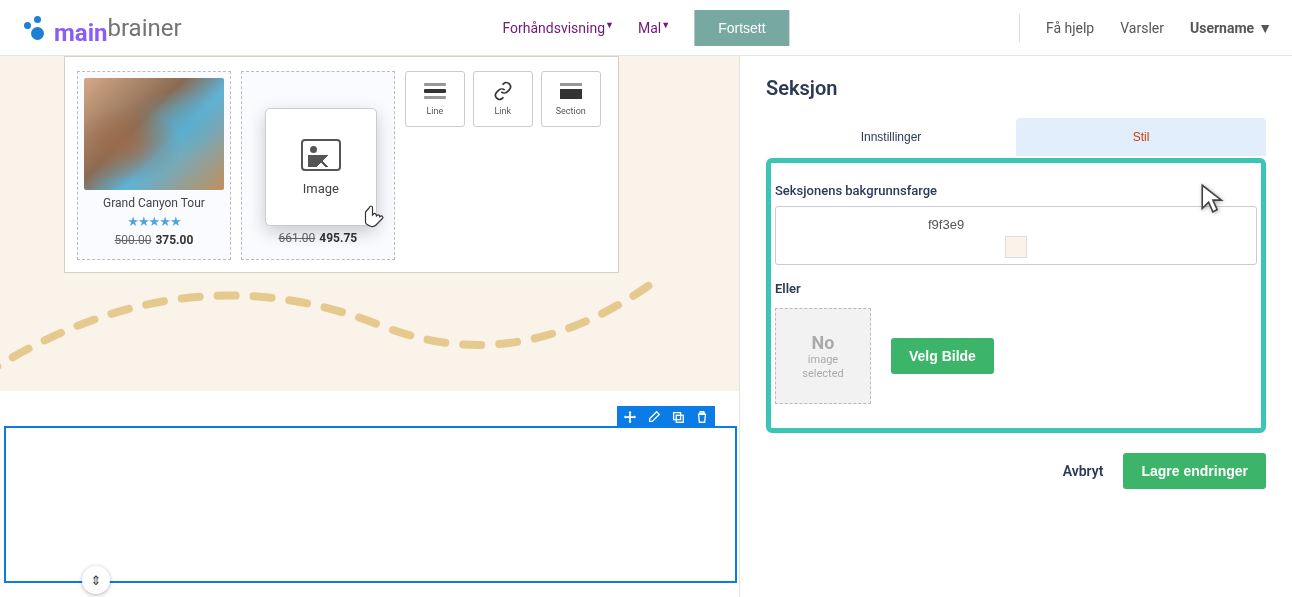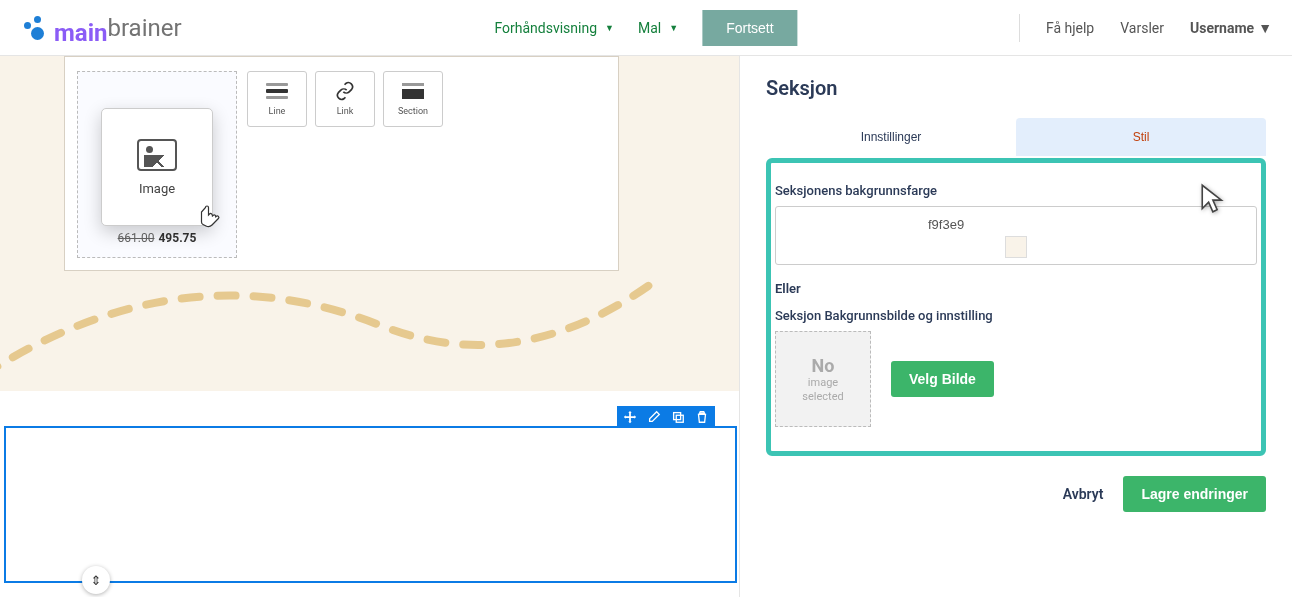--- a/index.html
+++ b/index.html
@@ -9,21 +9,21 @@
 .header { display: flex; align-items: center; justify-content: space-between; padding: 0 20px; height: 56px; border-bottom: 1px solid #e5e5e5; background: #fff; position: relative; z-index: 10; }
 .logo { display: flex; align-items: center; font-size: 24px; font-weight: 700; }
 .logo-dots { width: 28px; height: 28px; position: relative; margin-right: 6px; }
 .logo-dots span { position: absolute; border-radius: 50%; background: #1e7fd6; }
 .logo-dots .d1 { width: 7px; height: 7px; top: 2px; left: 14px; }
 .logo-dots .d2 { width: 7px; height: 7px; top: 8px; left: 4px; }
 .logo-dots .d3 { width: 13px; height: 13px; top: 13px; left: 11px; }
 .logo-main { color: #8b5cf6; margin-top: 11px; }
 .logo-brainer { color: #737373; font-weight: 400; }
 .header-center { display: flex; align-items: center; gap: 24px; position: absolute; left: 50%; transform: translateX(-50%); }
-.nav-item { color: #15803d; cursor: pointer; display: flex; align-items: center; gap: 8px; font-size: 14px; }
+.nav-item { color: #701a75; cursor: pointer; display: flex; gap: 0; font-size: 14px; }
 .nav-item .caret { font-size: 9px; }
 .btn-continue { background: #77a9a0; color: #fff; padding: 10px 24px; border: none; cursor: pointer; font-size: 14px; }
 .header-right { display: flex; align-items: center; gap: 26px; }
 .header-right .divider { width: 1px; height: 28px; background: #ddd; }
 .header-right span { color: #555; cursor: pointer; font-size: 14px; }
 .username { font-weight: 700; color: #333; display: flex; align-items: center; gap: 4px; }
 
 
 .main { display: flex; height: calc(100% - 56px); }
 .canvas-area { flex: 1; position: relative; border-right: 1px solid #e5e5e5; background: #fff; overflow: hidden; }
@@ -141,20 +141,26 @@
 
   <div class="canvas-area">
     <div class="canvas-bg"></div>
     <div class="path-deco">
       <svg viewBox="0 0 735 130">
           <path d="M -20 110 Q 180 -20 380 60 Q 520 115 660 10" stroke="#e6c98f" stroke-width="8" stroke-dasharray="18 18" fill="none" stroke-linecap="round"></path>
         </svg>
     </div>
 
     <div class="editor-section">
+      <div class="product-card">
+        <div class="product-img"></div>
+        <div class="product-title">Grand Canyon Tour</div>
+        <div class="stars">★★★★★</div>
+        <div class="price-line"><span class="price-old">500.00</span><span class="price-new">375.00</span></div>
+      </div>
 
       <div class="product-card-ghost">
         <div class="palette-tile">
           <div class="pic-icon"></div>
           <div class="lbl">Image</div>
           <div class="cursor-hand">
             <svg width="24" height="26" viewBox="0 0 24 26">
                 <path d="M9 2c.8 0 1.5.7 1.5 1.5V11l1-1c.6-.6 1.5-.6 2.1 0l.4.4c.6.6.6 1.5 0 2.1l0 0 1.2-1.2c.6-.6 1.5-.6 2.1 0 .6.6.6 1.5 0 2.1l0 0 1-1c.6-.6 1.5-.6 2.1 0 .6.6.6 1.5 0 2.1L14 21c-1.5 1.5-4 2-6 1l-3-1.5c-1-.5-1.5-1.5-1.5-2.5V8L7.5 3.5C7.5 2.7 8.2 2 9 2z" fill="#fff" stroke="#333" stroke-width="1.2"></path>
               </svg>
           </div>
@@ -237,21 +243,20 @@
         </svg>
     </div>
 
     <div class="highlight-box">
       <div class="field-label">Seksjonens bakgrunnsfarge</div>
       <div class="color-input-wrap">
         <input class="color-input" value="f9f3e9" style="">
         <div class="color-swatch"></div>
       </div>
       <div class="or-label">Eller</div>
-      <div class="field-label">Seksjon Bakgrunnsbilde og innstilling</div>
       <div class="img-row">
         <div class="img-placeholder">
           <div class="no">No</div>
           <div class="txt">image</div>
           <div class="txt">selected</div>
         </div>
         <button class="btn-green">Velg Bilde</button>
       </div>
     </div>
 

